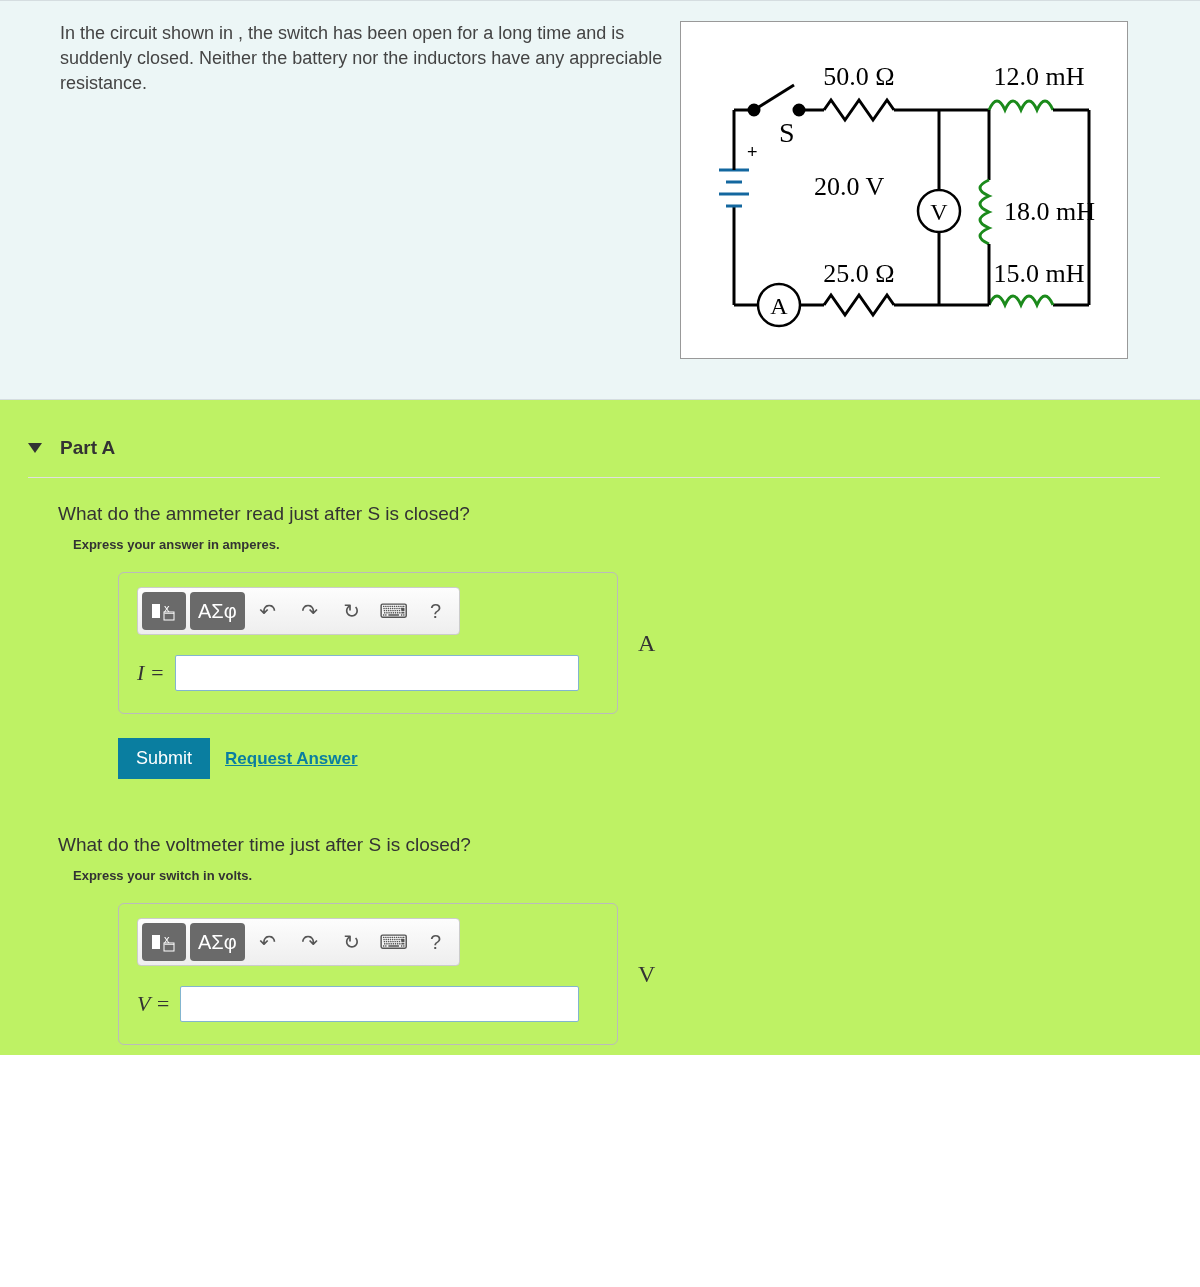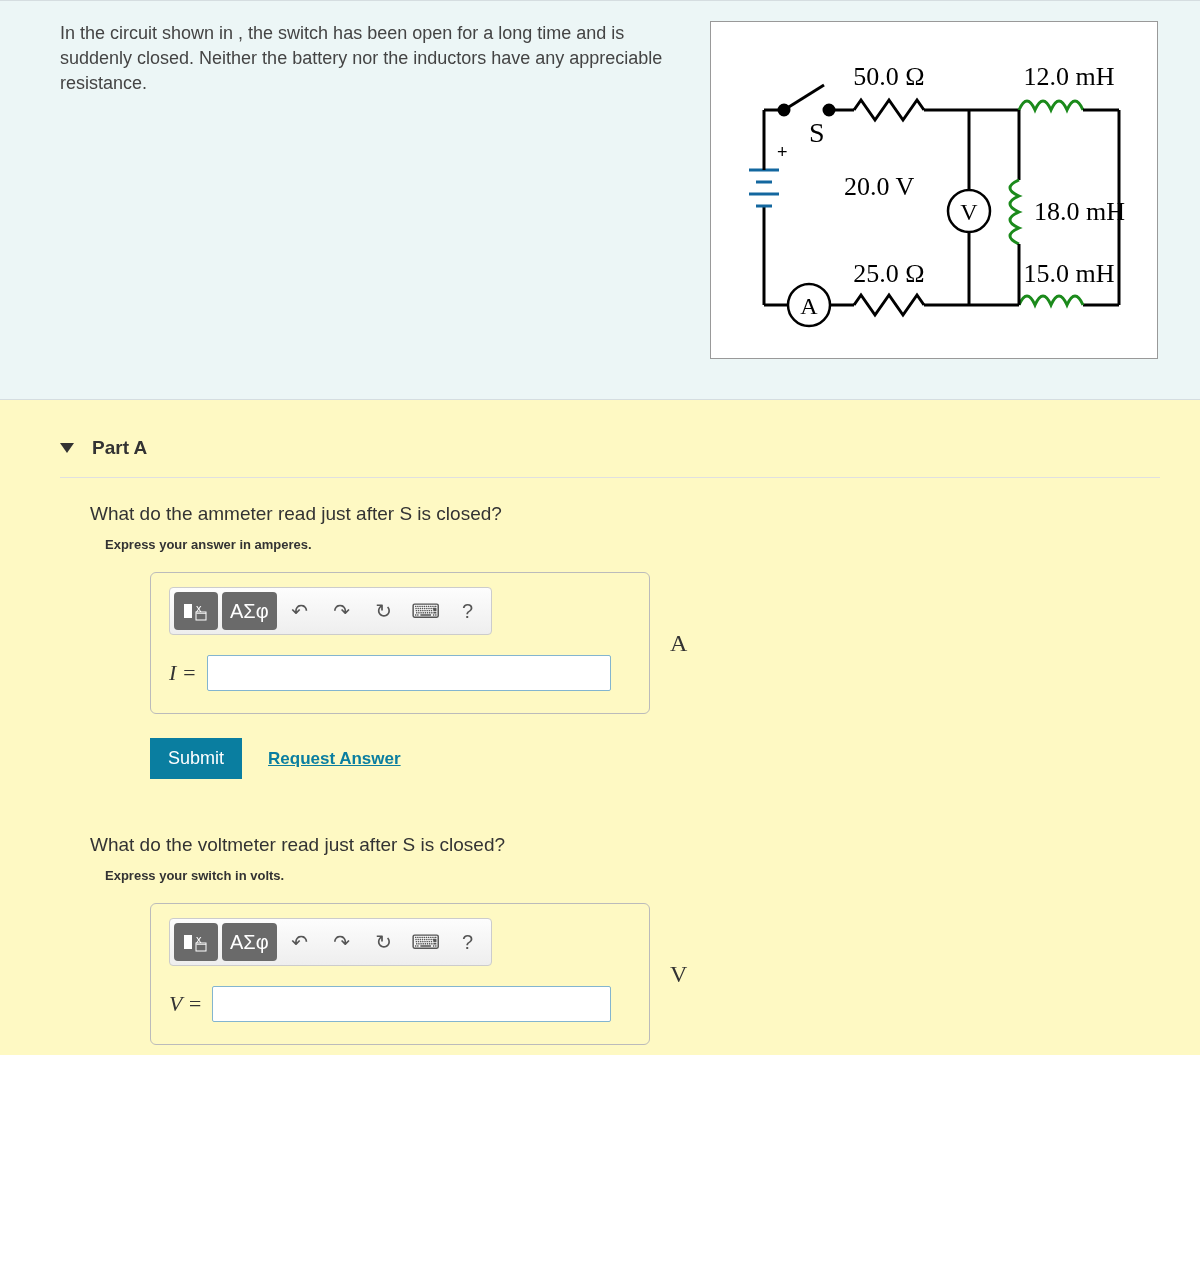--- a/index.html
+++ b/index.html
@@ -9,38 +9,37 @@
     color: #333;
     background: #fff;
     width: 1200px;
   }
   .intro-area {
     background: #ecf6f6;
     border-top: 1px solid #d5dde0;
     border-bottom: 1px solid #d5dde0;
     padding: 20px 40px 40px 60px;
     display: flex;
-    gap: 30px;
     align-items: flex-start;
   }
   .intro-text {
     flex: 1;
     line-height: 1.4;
     max-width: 620px;
     color: #444;
   }
   .figure-box {
     background: #fff;
     border: 1px solid #999;
     padding: 8px;
   }
   .figure-box svg { display: block; }
   .part-section {
-    padding: 25px 40px 10px 60px;
-    background: #fef9c3;
+    padding: 25px 40px 10px 28px;
+    background: #bef264;
   }
   .part-header {
     display: flex;
     align-items: center;
     gap: 18px;
     padding: 12px 0 18px 0;
     border-bottom: 1px solid #e0e0e0;
     margin-bottom: 25px;
   }
   .part-header .caret {
@@ -93,21 +92,21 @@
   .var-label { font-style: italic; font-family: 'Times New Roman', serif; font-size: 22px; }
   .answer-input {
     flex: 1;
     height: 36px;
     border: 1px solid #83b5cf;
     border-radius: 2px;
     padding: 4px 8px;
     font-size: 18px;
   }
   .unit-label { font-family: 'Times New Roman', serif; font-size: 24px; margin-left: 6px; }
-  .submit-row { display:flex; align-items:center; gap:26px; margin: 24px 0 20px 90px;}
+  .submit-row { display:flex; align-items:center; gap:15px; margin: 24px 0 20px 90px;}
   .submit-btn {
     background: #0a7ea0;
     color: #fff;
     border: none;
     padding: 10px 18px;
     font-size: 18px;
     cursor: pointer;
   }
   .request-link {
     color: #0a7ea0;
@@ -222,21 +221,21 @@
     <span class="unit-label">A</span>
   </div>
 
   <div class="submit-row">
     <button class="submit-btn">Submit</button>
     <a class="request-link">Request Answer</a>
   </div>
 </div>
 
 <div class="part-section">
-  <div class="question-text">What do the voltmeter read just after S is closed?</div>
+  <div class="question-text">What do the voltmeter time just after S is closed?</div>
   <div class="instruction-text">Express your switch in volts.</div>
 
   <div class="answer-outer">
     <div class="answer-box">
       <div class="toolbar">
         <span class="tb-btn tb-dark">
           <svg width="28" height="22">
               <rect x="2" y="4" width="8" height="14" fill="#fff"></rect>
               <text x="14" y="12" fill="#fff" font-size="11">x͟</text>
               <rect x="14" y="12" width="10" height="8" fill="none" stroke="#fff"></rect>

